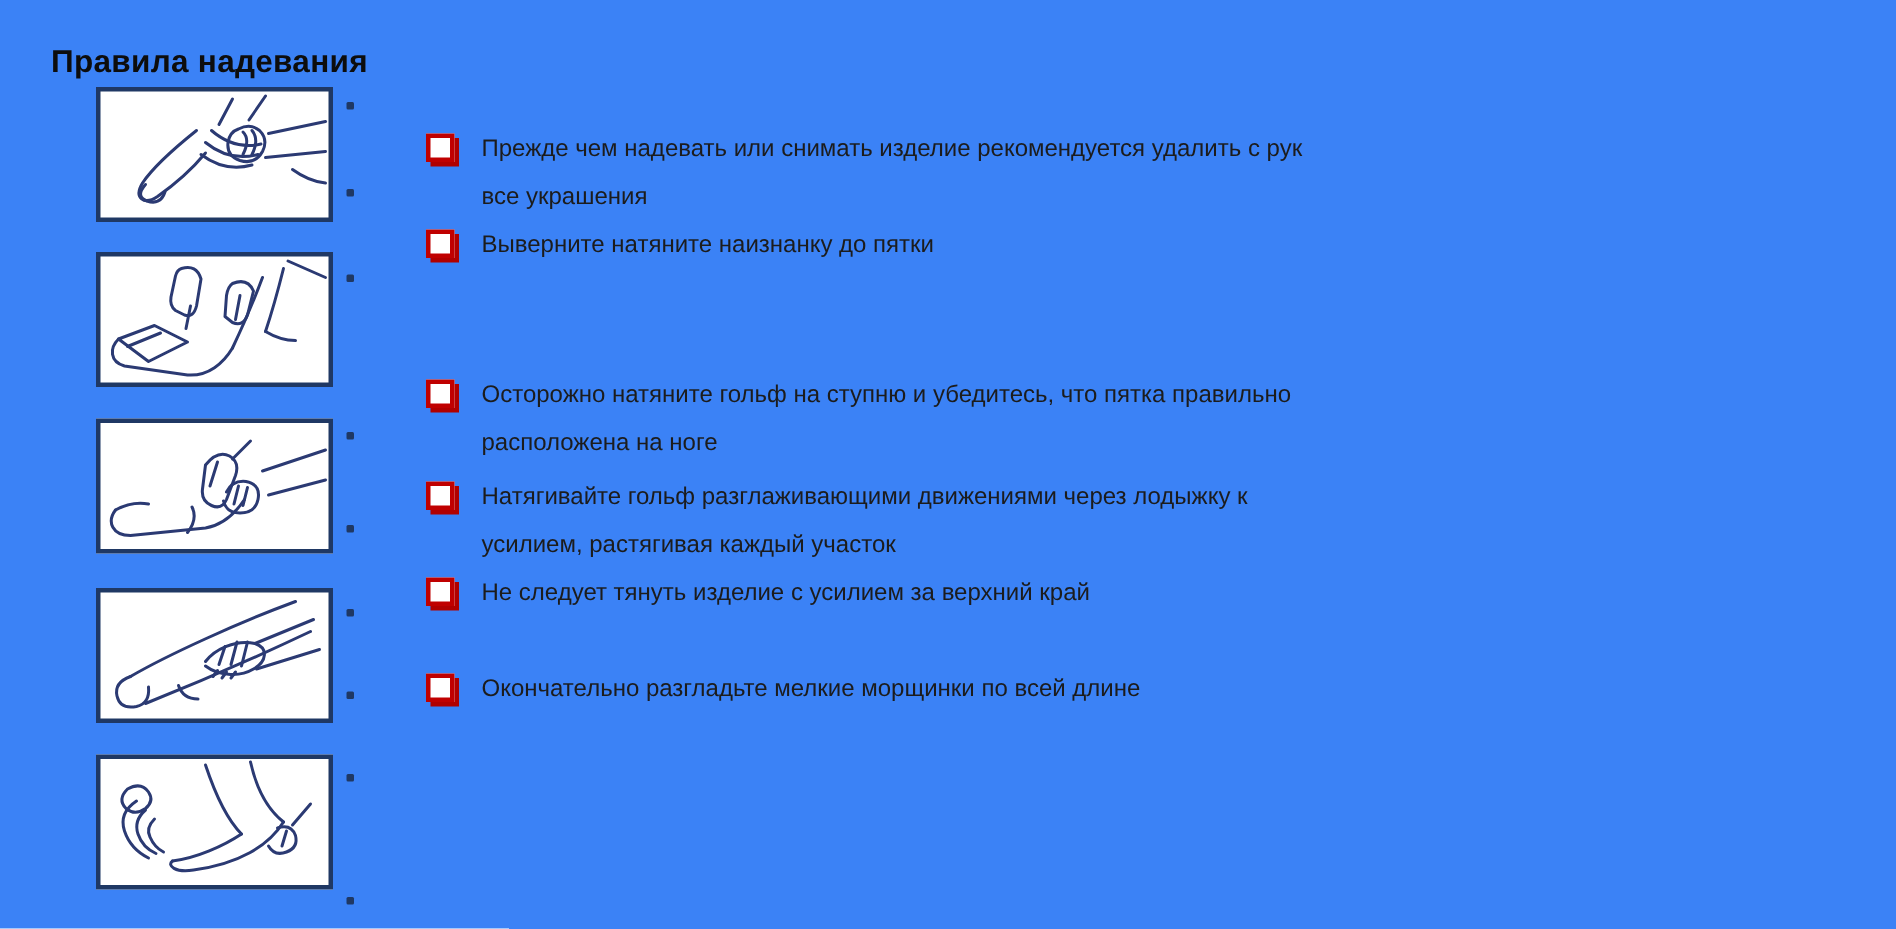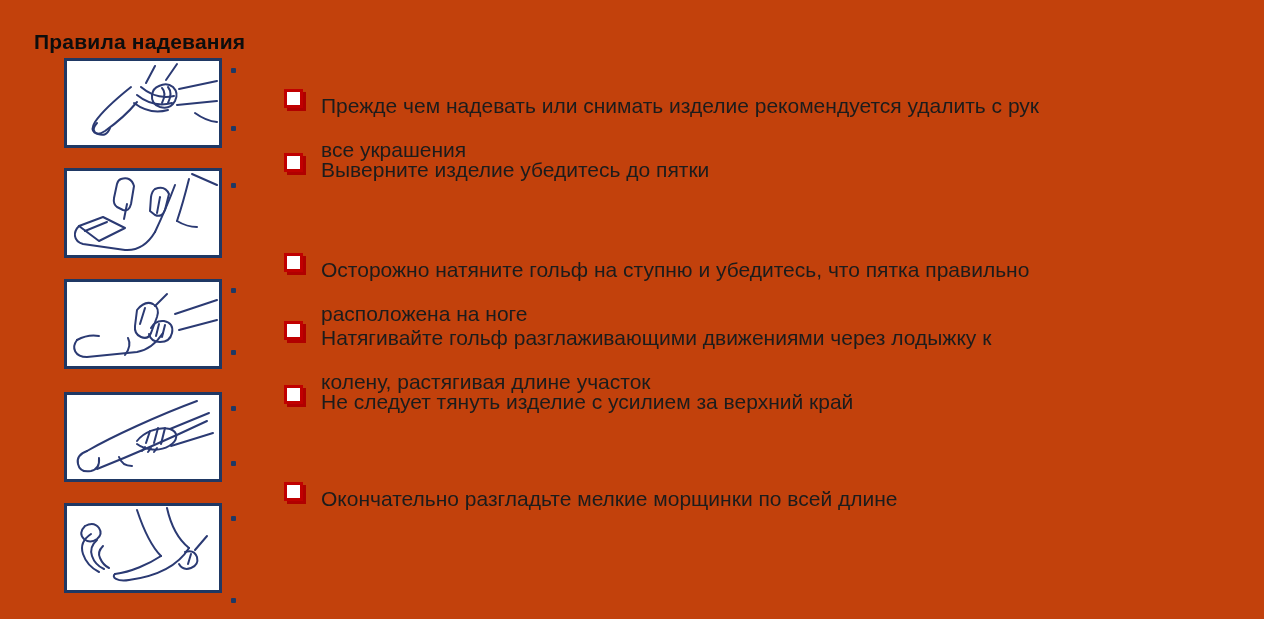--- a/index.html
+++ b/index.html
@@ -1,19 +1,19 @@
 <!DOCTYPE html>
 <html lang="ru"><head>
 <meta charset="utf-8">
 <style>
   html,body{margin:0;padding:0;background:#ffffff;}
   .page{
     position:relative;
     width:1264px;height:619px;
-    background:#c2410c;
+    background:#3b82f6;
     font-family:"Liberation Sans","DejaVu Sans",sans-serif;
     overflow:hidden;
   }
   .title{
     position:absolute;left:34px;top:16px;
     font-size:21px;font-weight:bold;color:#0d0d0d;
     letter-spacing:0.2px;
   }
   
   .figure{
@@ -43,30 +43,30 @@
   
   .bullets{position:absolute;left:0;top:0;width:1264px;height:619px;margin:0;padding:0;list-style:none;}
   .bullet{
     position:absolute;left:284px;display:flex;align-items:flex-start;
   }
   .bullet:nth-child(1){top:84px;}
   .bullet:nth-child(2){top:148px;}
   .bullet:nth-child(3){top:216px;margin-top:32px;}
   .bullet:nth-child(4){top:316px;}
   .bullet:nth-child(5){top:380px;justify-content:center;}
-  .bullet:nth-child(6){top:444px;margin-top:33px;}
+  .bullet:nth-child(6){top:444px;}
   .bullet:nth-child(7){top:510px;}
   .chk{
     flex:0 0 auto;
     width:13px;height:13px;margin-top:5px;margin-right:18px;
     border:3px solid #c00000;background:#ffffff;
     box-shadow:3px 3px 0 0 #b00000;
   }
   .btext{
-    font-size:21px;line-height:44px;color:#1c1c1c;
+    font-size:16px;line-height:32px;color:#1c1c1c;
     white-space:pre-line;max-width:900px;
   }
   .art{fill:none;stroke:#2b3a73;stroke-width:2;stroke-linecap:round;stroke-linejoin:round;}
 </style>
 </head>
 <body>
 
 <div class="page">
 
   <h1 class="title">Правила надевания</h1>
@@ -174,31 +174,31 @@
   <span class="dot"></span>
 
   <ul class="bullets">
     <li class="bullet">
       <span class="chk"></span>
       <span class="btext">Прежде чем надевать или снимать изделие рекомендуется удалить с рук
 все украшения</span>
     </li>
     <li class="bullet">
       <span class="chk"></span>
-      <span class="btext">Выверните изделие убедитесь до пятки</span>
+      <span class="btext">Выверните натяните наизнанку до пятки</span>
     </li>
     <li class="bullet">
       <span class="chk"></span>
       <span class="btext">Осторожно натяните гольф на ступню и убедитесь, что пятка правильно
 расположена на ноге</span>
     </li>
     <li class="bullet">
       <span class="chk"></span>
       <span class="btext">Натягивайте гольф разглаживающими движениями через лодыжку к
-колену, растягивая длине участок</span>
+усилием, растягивая каждый участок</span>
     </li>
     <li class="bullet">
       <span class="chk"></span>
       <span class="btext">Не следует тянуть изделие с усилием за верхний край</span>
     </li>
     <li class="bullet">
       <span class="chk"></span>
       <span class="btext">Окончательно разгладьте мелкие морщинки по всей длине</span>
     </li>
   </ul>

